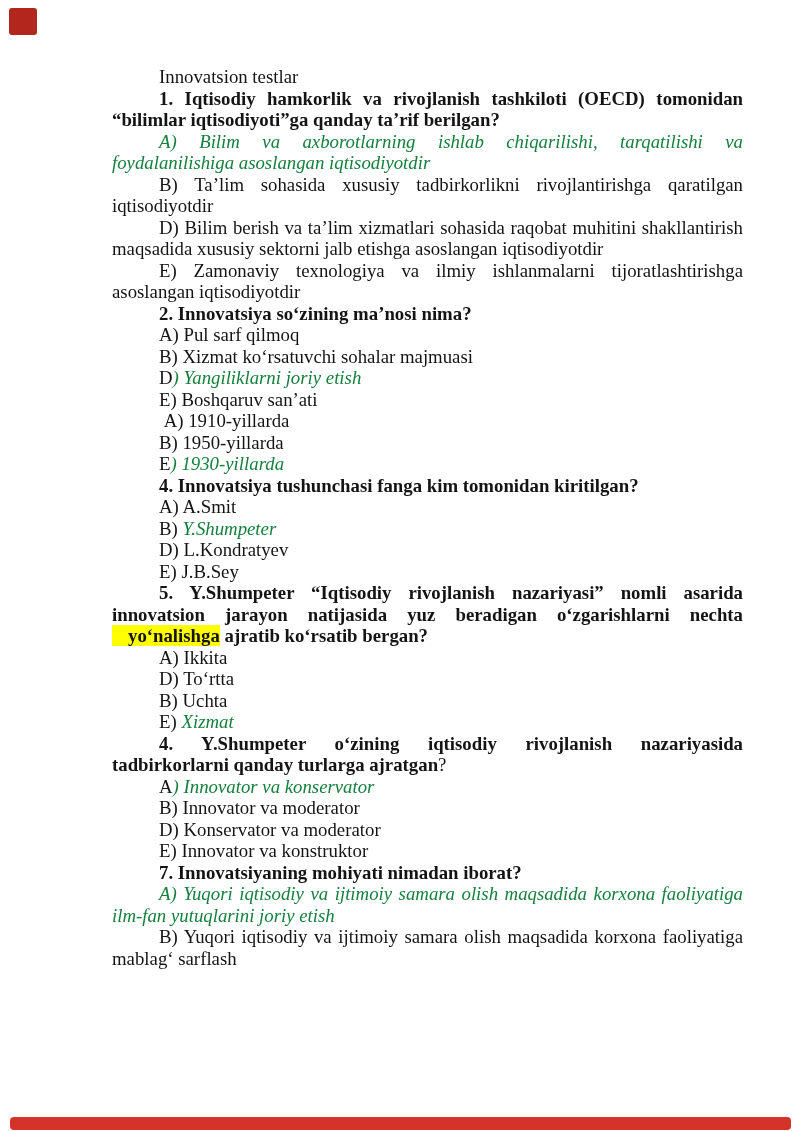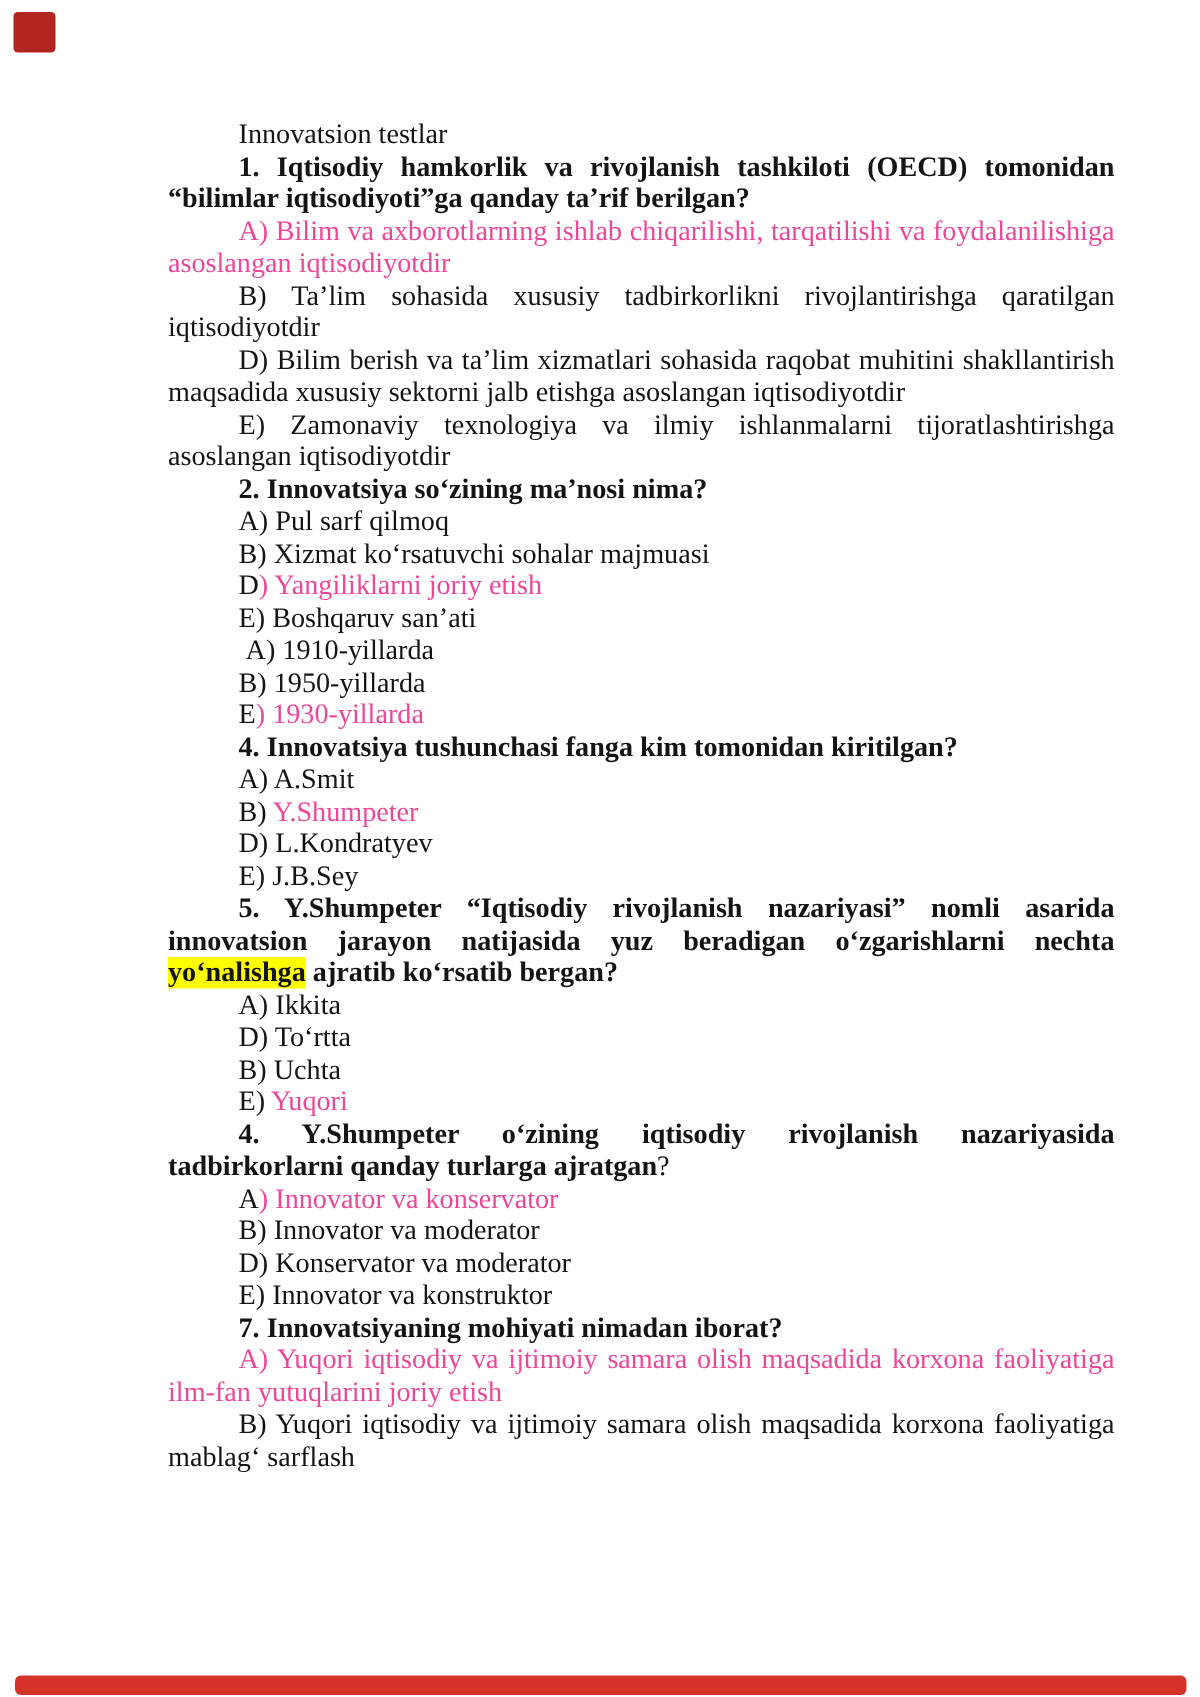--- a/index.html
+++ b/index.html
@@ -7,32 +7,32 @@
     width: 800px; height: 1131px;
     background: #ffffff;
     position: relative;
     overflow: hidden;
     font-family: "Liberation Serif", "DejaVu Serif", serif;
   }
   .page { position: absolute; inset: 0; background: #ffffff; }
 
   .doc-body {
     position: absolute;
-    left: 112px; top: 79px;
+    left: 112px; top: 66px;
     width: 631px;
     font-size: 18.8px;
     line-height: 21.5px;
     color: #141414;
     text-align: justify;
   }
   .doc-body p { margin: 0; text-indent: 47px; }
   .doc-body p.b { font-weight: bold; }
   .doc-body span.b { font-weight: bold; }
-  .doc-body p.r, .doc-body span.r { color: #ec4899; }
-  .doc-body span.hl { background: #ffff00; font-weight: bold; }
+  .doc-body p.r, .doc-body span.r { color: #15803d; font-style: italic; }
+  .doc-body span.hl { background: #ffff00; font-weight: bold; padding-left: 16px; }
 
   .corner-marker {
     position: absolute;
     left: 9px; top: 8px;
     width: 28px; height: 27px;
     background: #b3261e;
     border-radius: 3px;
   }
   .bottom-bar {
     position: absolute;
@@ -64,21 +64,21 @@
       <p><span>E</span><span class="r">) 1930-yillarda</span></p>
       <p class="b"><span>4. Innovatsiya tushunchasi fanga kim tomonidan kiritilgan?</span></p>
       <p><span>A) A.Smit</span></p>
       <p><span>B) </span><span class="r">Y.Shumpeter</span></p>
       <p><span>D) L.Kondratyev</span></p>
       <p><span>E) J.B.Sey</span></p>
       <p class="b"><span>5. Y.Shumpeter “Iqtisodiy rivojlanish nazariyasi” nomli asarida innovatsion jarayon natijasida yuz beradigan o‘zgarishlarni nechta </span><span class="hl">yo‘nalishga</span><span> ajratib ko‘rsatib bergan?</span></p>
       <p><span>A) Ikkita</span></p>
       <p><span>D) To‘rtta</span></p>
       <p><span>B) Uchta</span></p>
-      <p><span>E) </span><span class="r">Yuqori</span></p>
+      <p><span>E) </span><span class="r">Xizmat</span></p>
       <p><span class="b">4. Y.Shumpeter o‘zining iqtisodiy rivojlanish nazariyasida tadbirkorlarni qanday turlarga ajratgan</span><span>?</span></p>
       <p><span>A</span><span class="r">) Innovator va konservator</span></p>
       <p><span>B) Innovator va moderator</span></p>
       <p><span>D) Konservator va moderator</span></p>
       <p><span>E) Innovator va konstruktor</span></p>
       <p class="b"><span>7. Innovatsiyaning mohiyati nimadan iborat?</span></p>
       <p class="r"><span>A) Yuqori iqtisodiy va ijtimoiy samara olish maqsadida korxona faoliyatiga ilm-fan yutuqlarini joriy etish</span></p>
       <p><span>B) Yuqori iqtisodiy va ijtimoiy samara olish maqsadida korxona faoliyatiga mablag‘ sarflash</span></p>
     </div>
   <div class="bottom-bar"></div>

